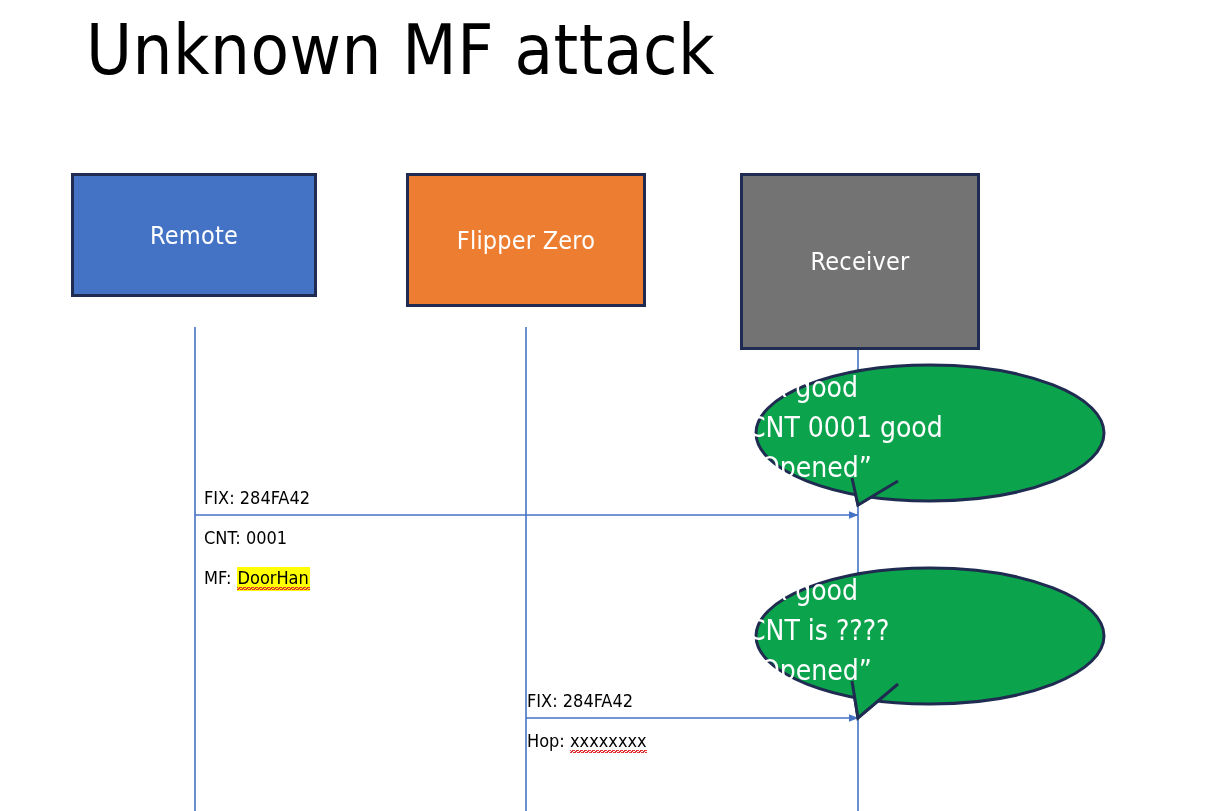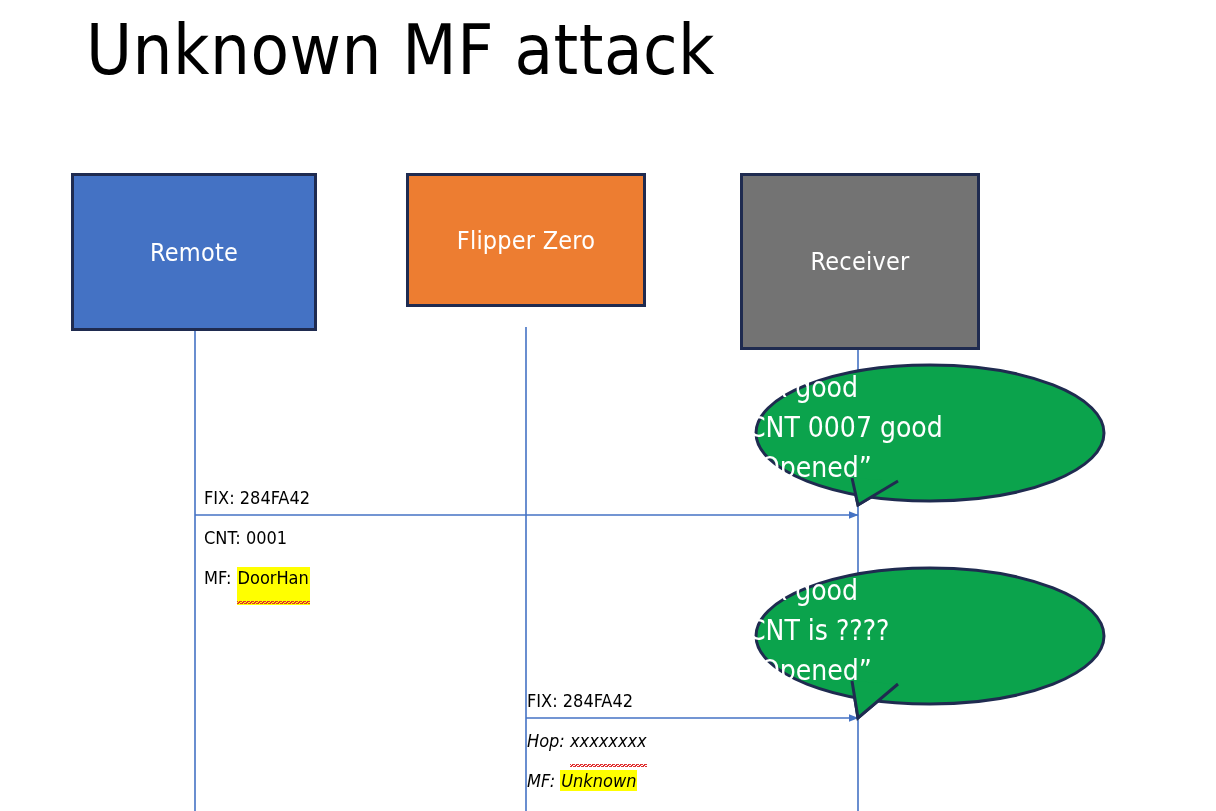--- a/index.html
+++ b/index.html
@@ -50,52 +50,52 @@
     border: 3px solid #1F2B50;
     display: flex;
     align-items: center;
     justify-content: center;
     color: #ffffff;
     font-family: "DejaVu Sans Condensed", "DejaVu Sans", sans-serif;
     font-size: 25px;
     font-weight: 400;
     letter-spacing: 0.2px;
   }
-  #actor-remote   { left: 39px;  top: 173px; width: 246px; height: 158px; background: #4472C4; text-align: right; }
+  #actor-remote   { left: 39px;  top: 173px; width: 246px; height: 124px; background: #4472C4; text-align: right; }
   #actor-flipper  { left: 374px; top: 173px; width: 240px; height: 134px; background: #ED7D31; }
   #actor-receiver { left: 708px; top: 173px; width: 240px; height: 177px; background: #737373; }
 
   
   .msg-label {
     position: absolute;
     font-family: "DejaVu Sans Condensed", "DejaVu Sans", sans-serif;
     font-size: 18px;
     line-height: 40px;
     color: #000000;
     white-space: nowrap;
   }
   #msg1-line1 { left: 172px; top: 478px; }
   #msg1-rest  { left: 172px; top: 518px; }
   #msg2-line1 { left: 495px; top: 681px; }
-  #msg2-rest  { left: 495px; top: 721px; font-style: italic; }
+  #msg2-rest  { left: 495px; top: 721px; }
 
   .hl {
     background: #FFFF00;
     padding: 0 1px;
   }
   .sq {
     
     background-image: repeating-linear-gradient(
         135deg,
         #E03030 0px, #E03030 1px,
         rgba(0,0,0,0) 1px, rgba(0,0,0,0) 2px);
     background-repeat: repeat-x;
     background-size: 4px 3px;
     background-position: left bottom 1px;
-    padding-bottom: 17px;
+    padding-bottom: 3px;
   }
 
   
   .callout {
     position: absolute;
   }
   .callout svg { display: block; }
   .callout-text {
     position: absolute;
     left: 0;
@@ -158,34 +158,31 @@
     </div>
   </div>
 
   <div class="msg-label" id="msg2-line1">
     <span>FIX: 284FA42</span>
   </div>
   <div class="msg-label" id="msg2-rest">
     <div>
       <span>Hop: </span><span class="sq">xxxxxxxx</span>
     </div>
-    <div>
-      <span>MF: </span><span class="hl">Unknown</span>
-    </div>
   </div>
 
   <div class="callout" id="callout1">
     <svg width="364" height="160" viewBox="0 0 364 160">
       <path d="M 110 147 L 104 120 L 150 123 Z" fill="#0BA34C" stroke="#1F2B50" stroke-width="3"></path>
       <ellipse cx="182" cy="75" rx="174" ry="68" fill="#0BA34C" stroke="#1F2B50" stroke-width="3"></ellipse>
       <path d="M 104 120 L 110 147 L 150 123" fill="#0BA34C" stroke="#1F2B50" stroke-width="3" stroke-linejoin="miter"></path>
     </svg>
     <div class="callout-text">
       <div>FIX good</div>
-      <div>CNT 0007 good</div>
+      <div>CNT 0001 good</div>
       <div>“Opened”</div>
     </div>
   </div>
 
   <div class="callout" id="callout2">
     <svg width="364" height="160" viewBox="0 0 364 160">
       <path d="M 110 157 L 104 120 L 150 123 Z" fill="#0BA34C" stroke="#1F2B50" stroke-width="3"></path>
       <ellipse cx="182" cy="75" rx="174" ry="68" fill="#0BA34C" stroke="#1F2B50" stroke-width="3"></ellipse>
       <path d="M 104 120 L 110 157 L 150 123" fill="#0BA34C" stroke="#1F2B50" stroke-width="3" stroke-linejoin="miter"></path>
     </svg>

